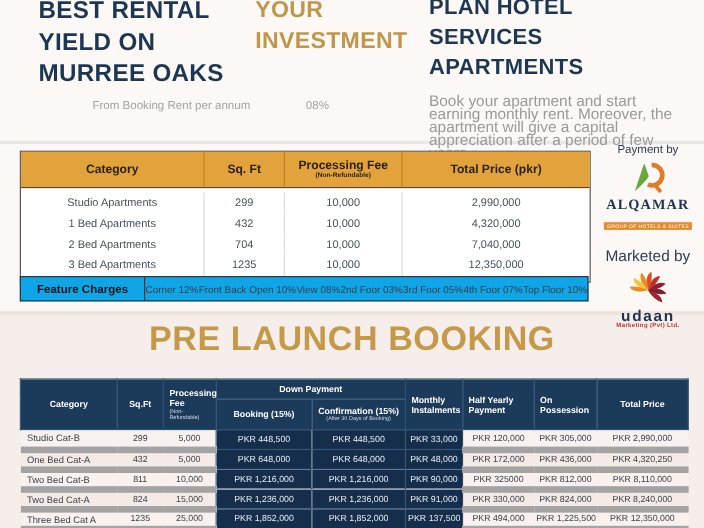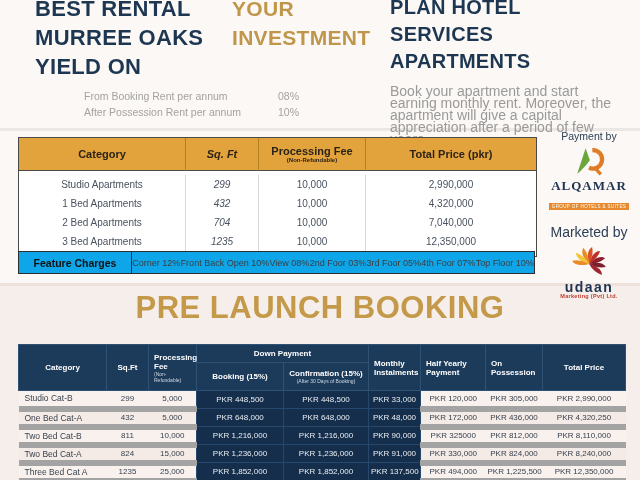--- a/index.html
+++ b/index.html
@@ -24,21 +24,21 @@
 
   
   .t1{position:absolute;left:18px;top:137px;width:517px;border:1px solid #4a4a4a;background:#fff;}
   .t1-head{display:flex;height:33px;background:#e3a33c;color:#2b2317;font-weight:bold;font-size:11px;}
   .t1-head .cell{display:flex;flex-direction:column;align-items:center;justify-content:center;border-right:1px solid #b5811f;box-sizing:border-box;border-bottom:1px solid #4a4a4a;}
   .t1-head .cell:last-child{border-right:none;}
   .t1 .sub{font-size:6px;font-weight:bold;line-height:6px;}
   .t1-row{display:flex;height:19px;font-size:10px;color:#49525e;}
   .t1-row .cell{display:flex;align-items:center;justify-content:center;border-right:1px solid #d9d9d9;box-sizing:border-box;}
   .t1-row .cell:last-child{border-right:none;}
-  .t1 .c1{width:167px;} .t1 .c2{width:73px;font-style:italic;} .t1 .c3{width:107px;} .t1 .c4{width:170px;}
+  .t1 .c1{width:167px;} .t1 .c2{width:73px;} .t1 .c3{width:107px;} .t1 .c4{width:170px;}
   .t1-body{padding:4px 0 5px 0;}
 
   
   .feature{position:absolute;left:18px;top:251px;width:517px;height:23px;border:1.5px solid #2e2e2e;background:#0ea5e9;display:flex;box-sizing:border-box;}
   .feature .flabel{width:112px;border-right:1.5px solid #2e2e2e;display:flex;align-items:center;justify-content:center;font-size:10.5px;font-weight:bold;color:#111;}
   .feature .fitems{flex:1;display:flex;align-items:center;justify-content:space-evenly;font-size:9px;color:#3d3d3d;}
 
   
   .brand{position:absolute;left:540px;top:130px;width:98px;text-align:center;color:#2e4057;}
   .brand .by{font-size:10.5px;}
@@ -68,31 +68,27 @@
 </head>
 <body>
 
 <div class="page">
   <div class="lower-bg"></div>
   <div class="divider-top"></div>
   <div class="divider-mid"></div>
 
   <div class="h-block h-left">
     <div>BEST RENTAL</div>
+    <div>YIELD ON</div>
     <div>MURREE OAKS</div>
-    <div>YIELD ON</div>
   </div>
   <div class="sub-left">
     <div class="row">
       <span class="lbl">From Booking Rent per annum</span>
       <span>08%</span>
-    </div>
-    <div class="row">
-      <span class="lbl">After Possession Rent per annum</span>
-      <span>10%</span>
     </div>
   </div>
 
   <div class="h-block h-mid">
     <div>YOUR</div>
     <div>INVESTMENT</div>
   </div>
 
   <div class="h-block h-right">
     <div>PLAN HOTEL</div>

